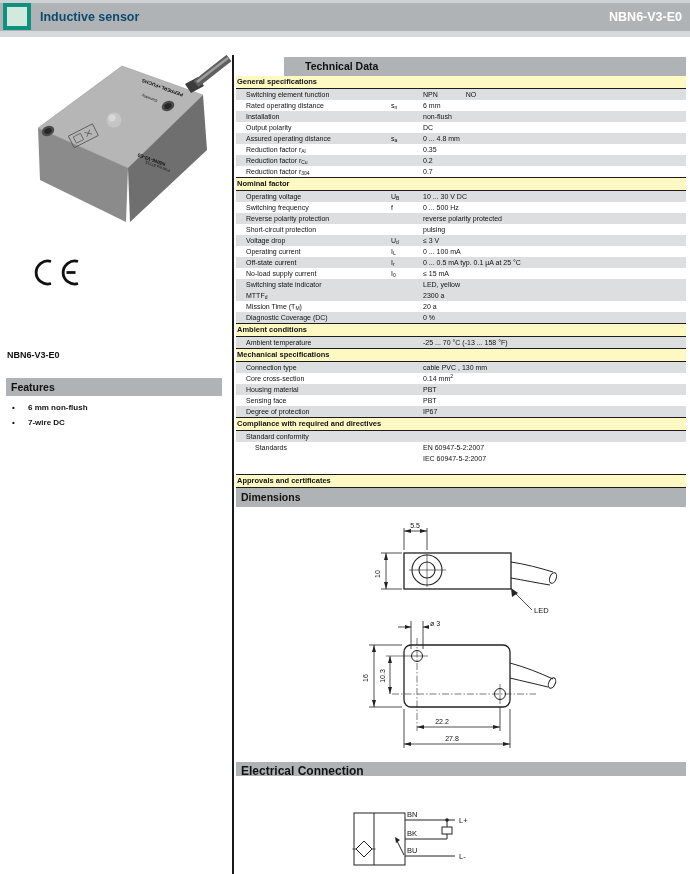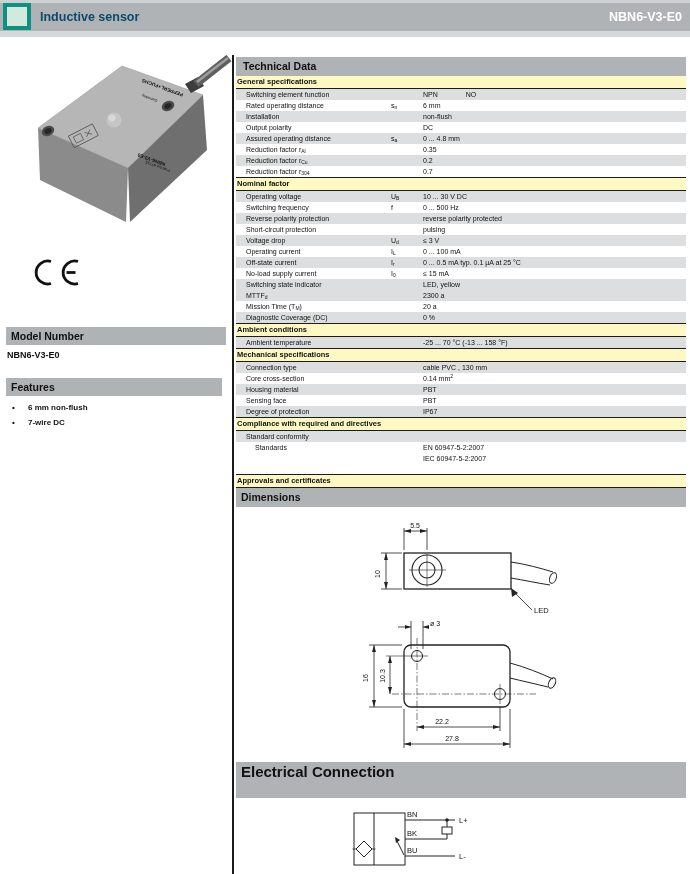--- a/index.html
+++ b/index.html
@@ -31,41 +31,41 @@
   .features-bar{position:absolute;left:6px;top:341px;width:216px;}
   .features-list{position:absolute;left:7px;top:363px;font-size:8px;font-weight:bold;}
   .feature-item{display:flex;line-height:15px;}
   .feature-item .bullet{width:16px;text-align:left;padding-left:5px;}
   .photo-svg{position:absolute;left:0;top:18px;}
   .ce-svg{position:absolute;left:30px;top:220px;}
 
   
   .tech-block{position:absolute;left:236px;top:57px;width:450px;}
   .tech-bar{height:19px;line-height:19px;background:#b0b3b5;font-size:10.5px;
-    font-weight:bold;padding-left:7px;}
+    font-weight:bold;padding-left:21px;margin-left:48px;}
   .sec-title{height:12px;line-height:12px;font-size:7.5px;font-weight:bold;
     border-bottom:1px solid #1c1c1c;border-top:1px solid #1c1c1c;padding-left:1px;
     box-sizing:content-box;background:#fef9c3;}
   .sec-title.first{border-top:none;}
   .sec-title.gap{margin-top:10px;}
   .spec-row{display:flex;min-height:11px;line-height:11px;font-size:7px;}
   .spec-row.shade{background:#dcdedf;}
   .c-label{box-sizing:border-box;padding-left:10px;width:155px;flex:0 0 155px;}
   .spec-row.indent2 .c-label{padding-left:19px;}
   .c-sym{width:32px;flex:0 0 32px;}
   .c-val{flex:1;}
   .c-val .v2{margin-left:28px;}
   sub{font-size:5px;vertical-align:-1px;line-height:0;}
   sup{font-size:5px;vertical-align:3px;line-height:0;}
 
   .dim-bar{position:absolute;left:236px;top:488px;width:450px;box-sizing:border-box;
     height:19px;line-height:19px;background:#b0b3b5;font-size:10.5px;font-weight:bold;padding-left:5px;}
   .dim-svg{position:absolute;left:236px;top:507px;}
   .elec-bar{position:absolute;left:236px;top:762px;width:450px;box-sizing:border-box;
-    height:36px;line-height:19px;background:#b0b3b5;font-size:15px;font-weight:bold;padding-left:5px;}
+    height:14px;line-height:19px;background:#b0b3b5;font-size:12px;font-weight:bold;padding-left:5px;}
   .elec-svg{position:absolute;left:236px;top:782px;}
 
   svg text{font-family:"Liberation Sans",sans-serif;fill:#111;}
 </style>
 </head>
 <body>
 
 <div class="top-strip"></div>
 <div class="header-bar"></div>
 <div class="header-icon"></div>
@@ -111,21 +111,20 @@
     <text x="152" y="158" font-size="5" font-weight="bold" fill="#4e4e4e" text-anchor="middle" transform="rotate(200 152 158)">NBN6-V3-E0</text>
     <text x="158" y="165" font-size="4" fill="#5a5a5a" text-anchor="middle" transform="rotate(200 158 165)">Part No 87715</text>
   </svg>
 
   <svg class="ce-svg" width="54" height="34" viewBox="0 0 54 34">
     <path d="M21,4.5 A11.5,11.5 0 1 0 21,26.5" fill="none" stroke="#111" stroke-width="2.8"></path>
     <path d="M48,4.5 A11.5,11.5 0 1 0 48,26.5" fill="none" stroke="#111" stroke-width="2.8"></path>
     <path d="M36.5,15.5 L45.5,15.5" stroke="#111" stroke-width="2.8"></path>
   </svg>
 
-  <div class="gray-bar model-bar">Model Number</div>
   <div class="model-value">NBN6-V3-E0</div>
 
   <div class="gray-bar features-bar">Features</div>
   <div class="features-list">
       <div class="feature-item">
         <span class="bullet">•</span>
         <span>6 mm non-flush</span>
       </div>
       <div class="feature-item">
         <span class="bullet">•</span>

